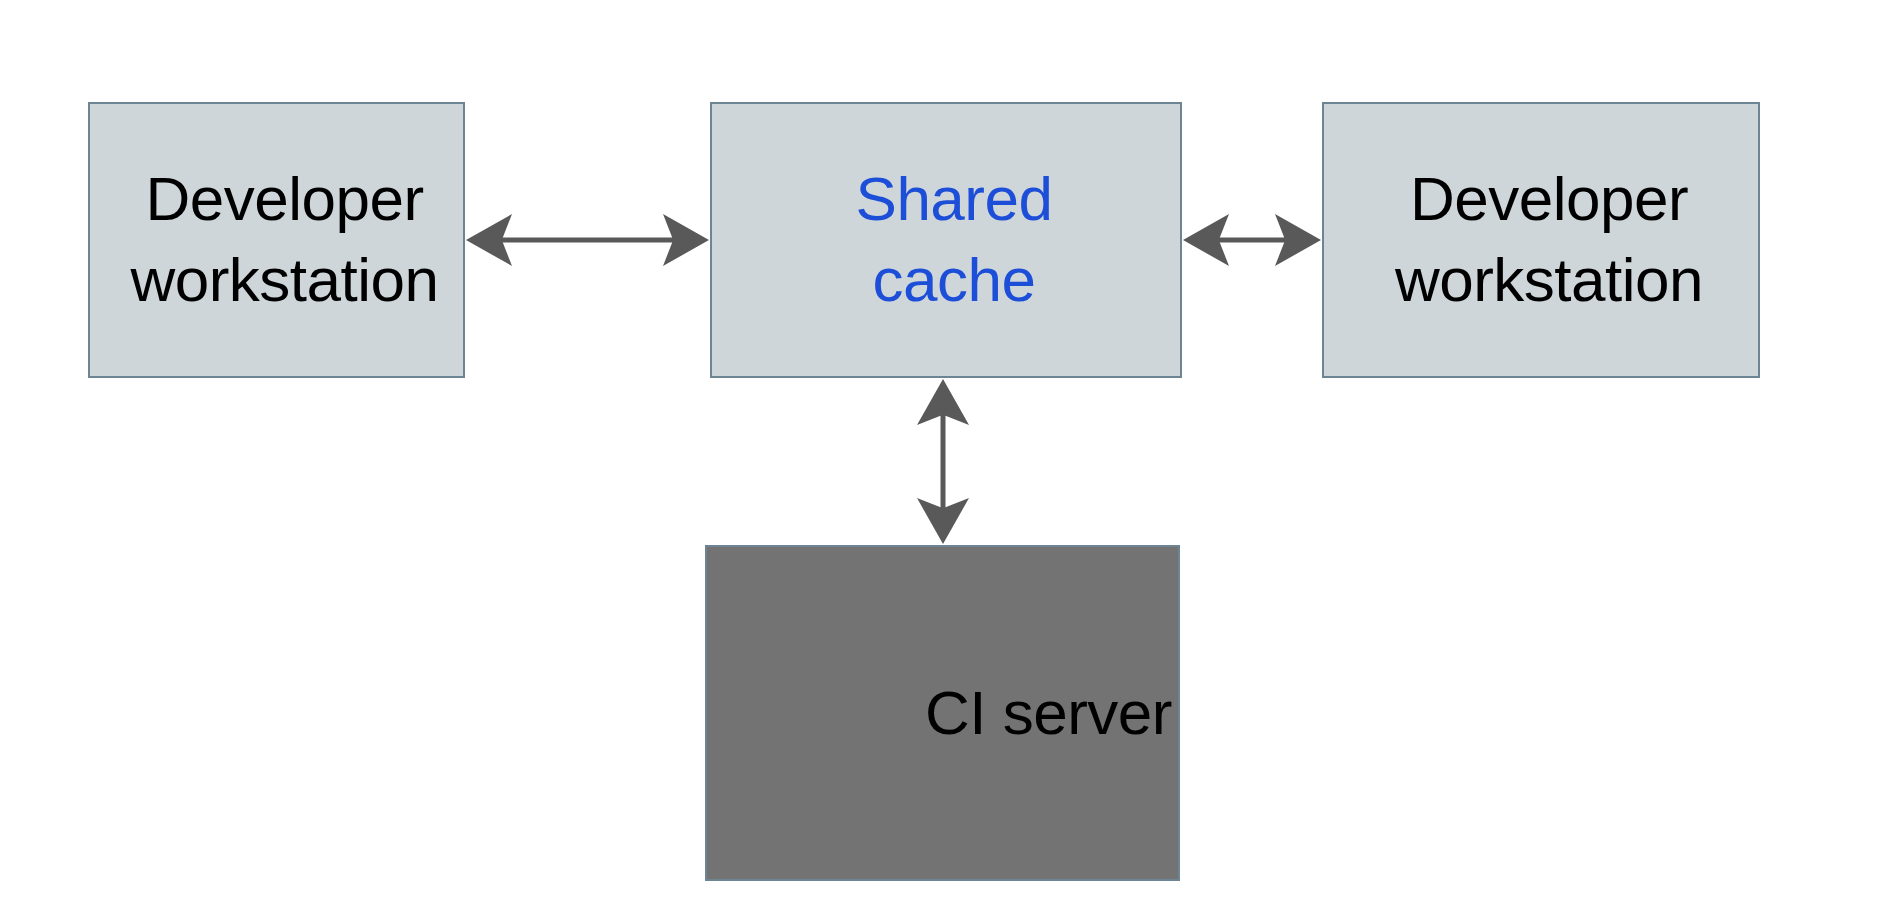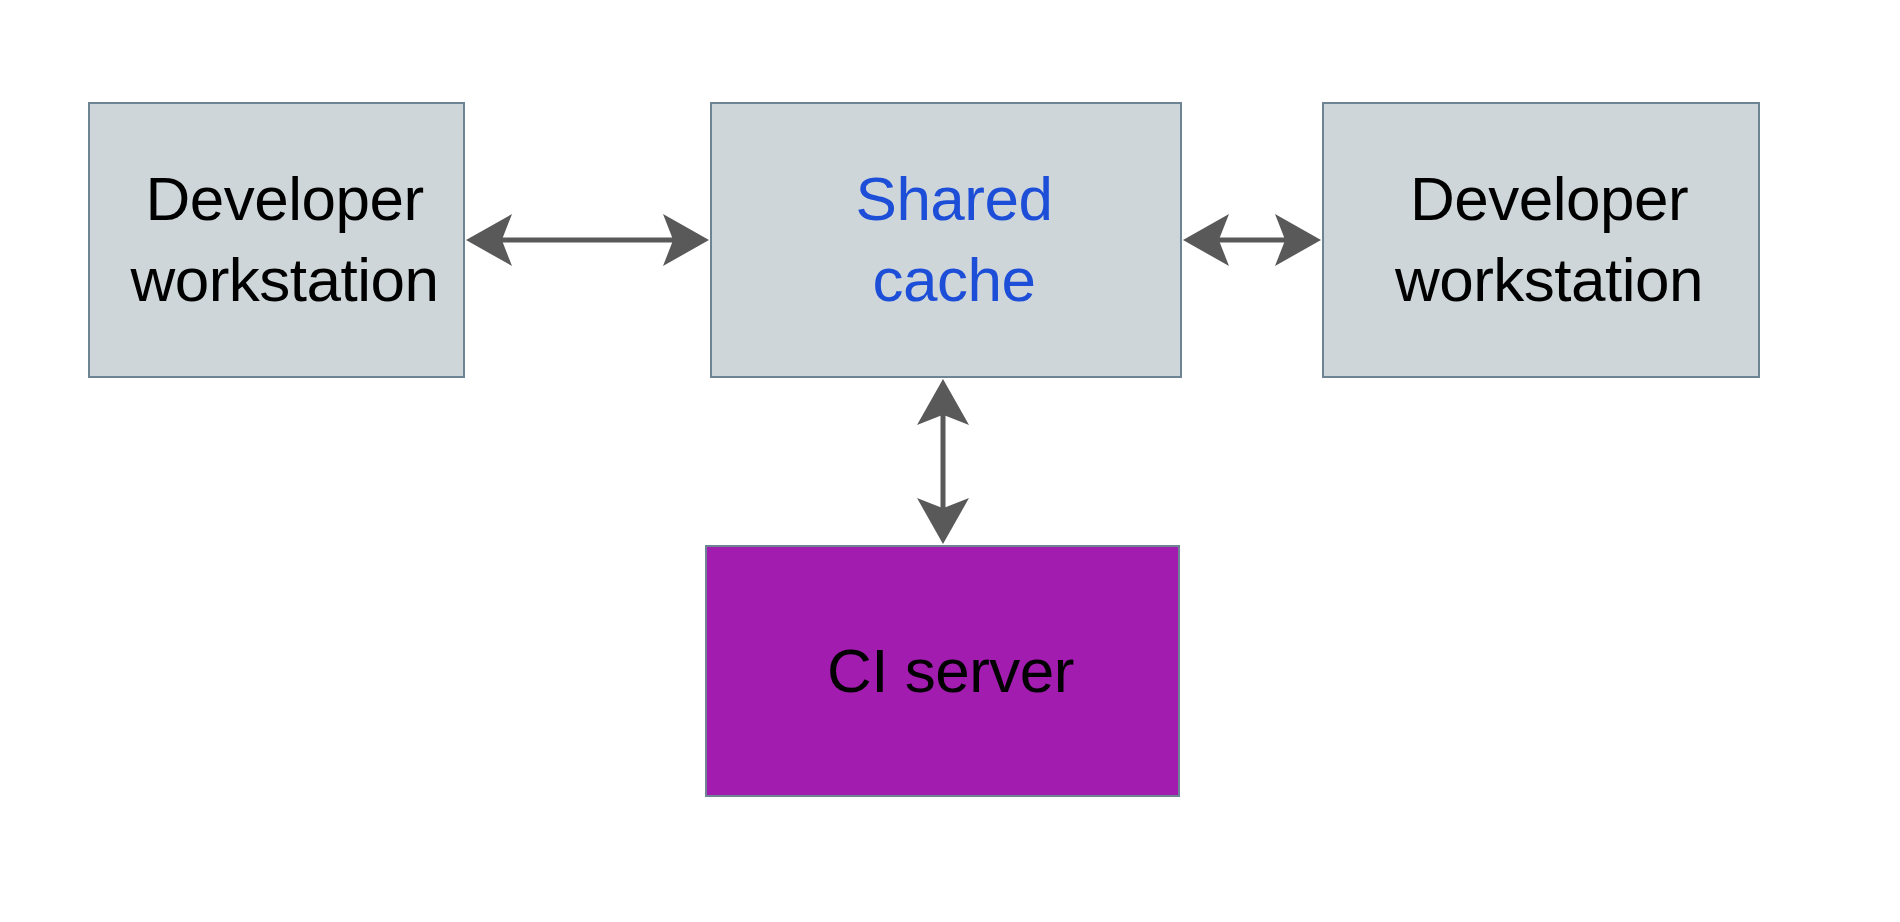--- a/index.html
+++ b/index.html
@@ -62,21 +62,21 @@
   <div class="node" id="node-shared-cache" style="left: 710px; top: 102px; width: 472px; height: 276px; background: rgb(206, 214, 218); border-color: rgb(109, 133, 146);">
     <span class="node-label" style="color: #1d4ed8;">Shared
 cache</span>
   </div>
 
   <div class="node" id="node-dev-workstation-right" style="left: 1322px; top: 102px; width: 438px; height: 276px; background: rgb(206, 214, 218); border-color: rgb(109, 133, 146);">
     <span class="node-label" style="color: rgb(0, 0, 0);">Developer
 workstation</span>
   </div>
 
-  <div class="node" id="node-ci-server" style="left: 705px; top: 545px; width: 475px; height: 252px; background: #a21caf; border-color: rgb(109, 133, 146);">
+  <div class="node" id="node-ci-server" style="left: 705px; top: 545px; width: 475px; height: 336px; background: #737373; border-color: rgb(109, 133, 146); justify-content: flex-end;">
     <span class="node-label" style="color: rgb(0, 0, 0);">CI server</span>
   </div>
 
   <div class="edge" id="edge-0" style="left: 466px; top: 214px; width: 243px; height: 52px;">
       <svg width="243" height="52" viewBox="0 0 243 52">
         <polygon points="0.00,26.00 46.00,0.00 36.80,23.50 206.20,23.50 197.00,0.00 243.00,26.00 197.00,52.00 206.20,28.50 36.80,28.50 46.00,52.00" fill="#595959"></polygon>
       </svg>
     </div>
 
   <div class="edge" id="edge-1" style="left: 1183px; top: 214px; width: 138px; height: 52px;">

